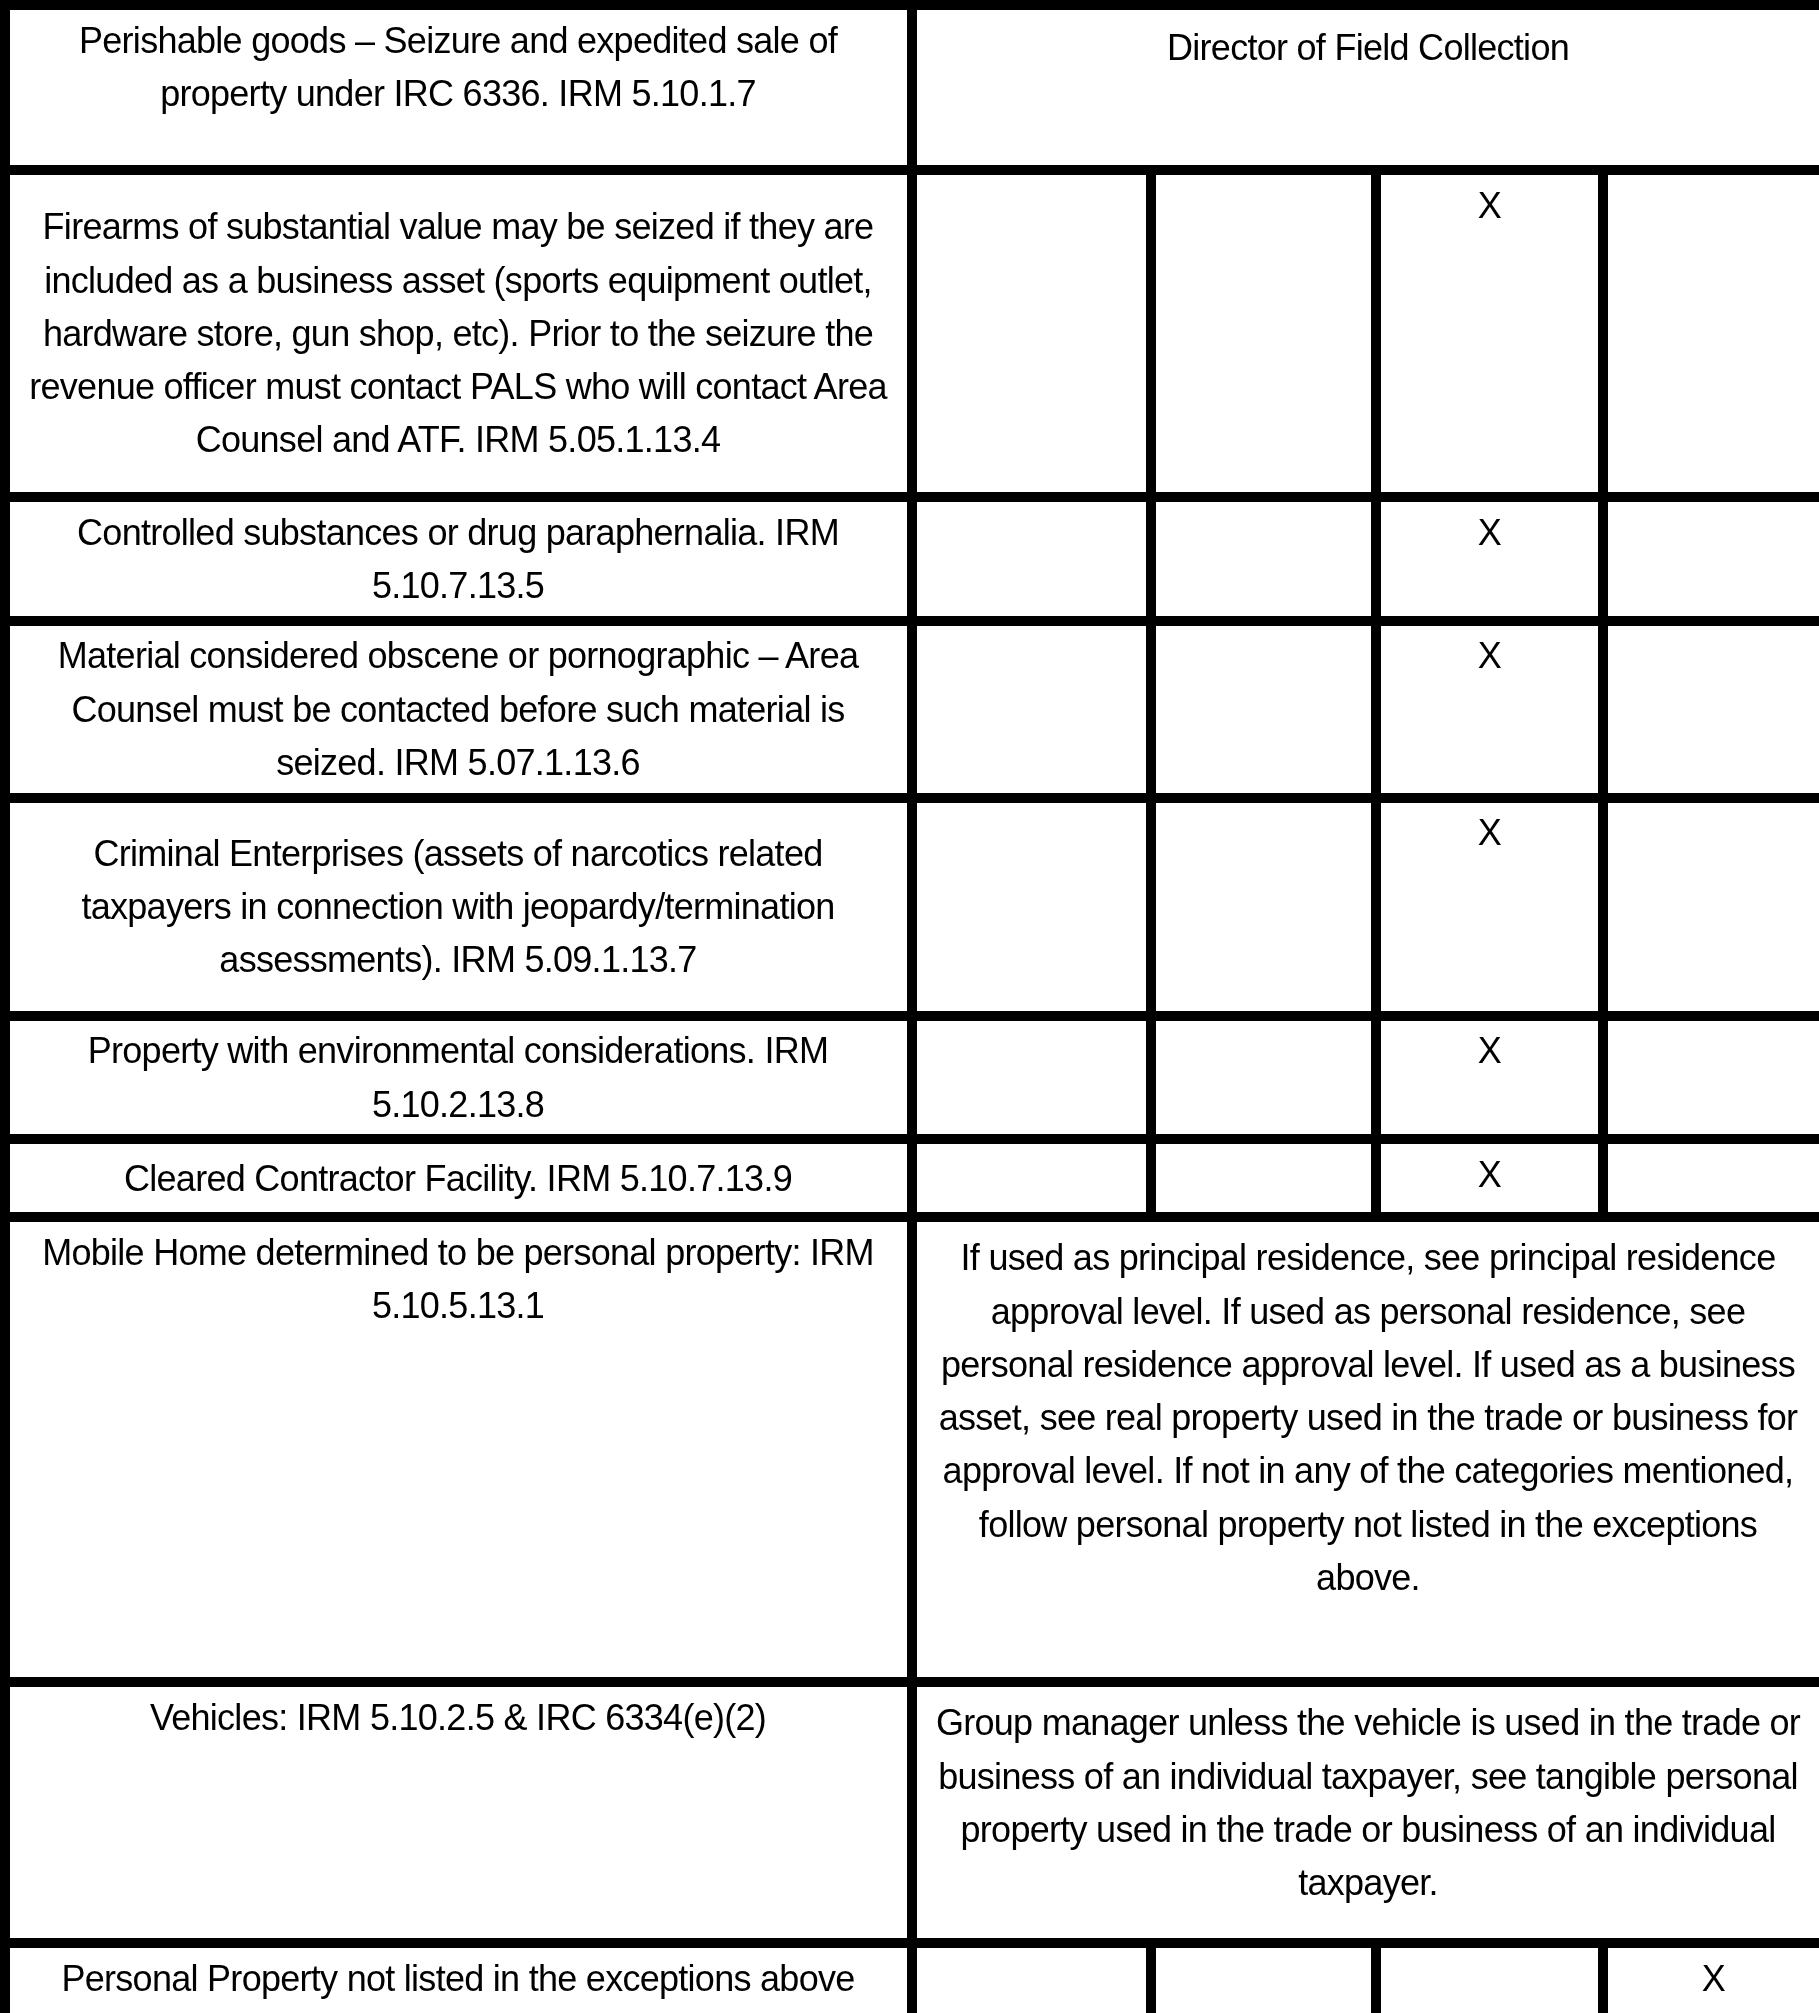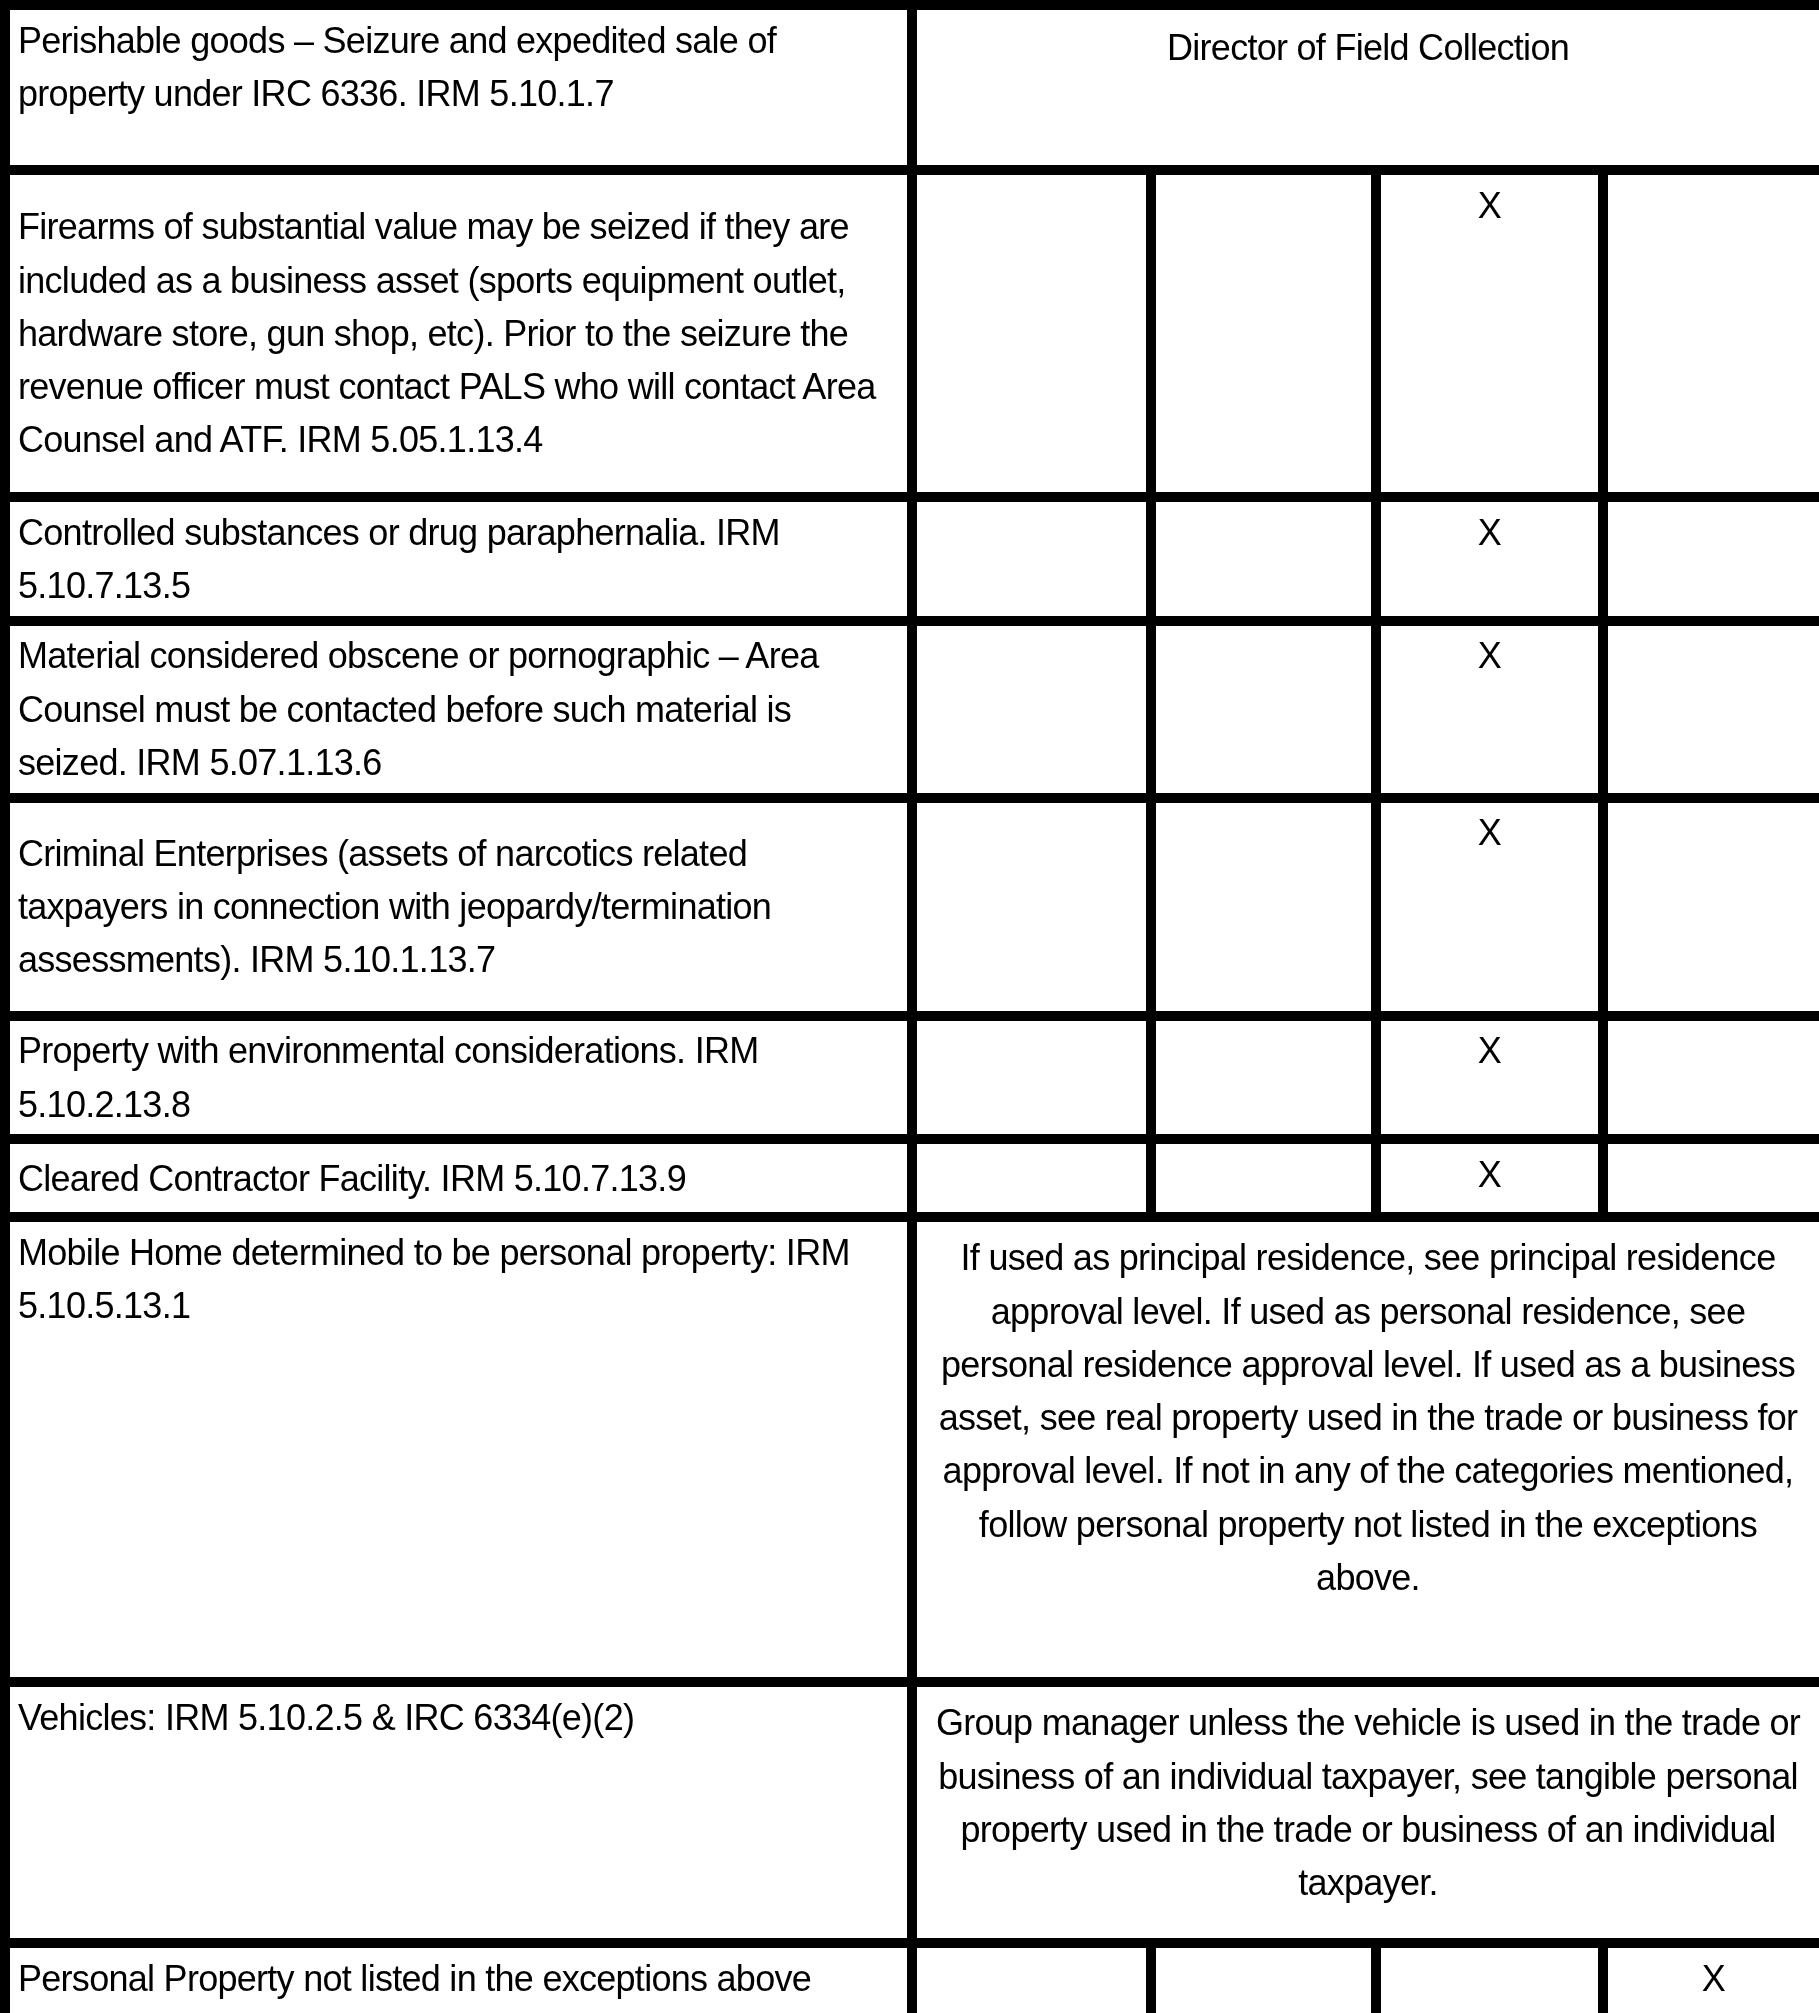--- a/index.html
+++ b/index.html
@@ -19,21 +19,21 @@
     line-height: 1.48;
     letter-spacing: -0.02em;
   }
   .doc-table td {
     border: 10px solid #000000;
     overflow: hidden;
     padding: 0;
   }
   td.desc {
     vertical-align: top;
-    text-align: left;
+    text-align: center;
     padding: 3.6px 9px 3.6px 8px;
   }
   td.desc.v-mid {
     vertical-align: middle;
   }
   td.hdr {
     vertical-align: top;
     text-align: center;
     padding-top: 10.8px;
   }
@@ -84,21 +84,21 @@
 
     <tr style="height:168px">
       <td class="desc">Material considered obscene or pornographic – Area Counsel must be contacted before such material is seized. IRM 5.07.1.13.6</td>
       <td class="mark"></td>
       <td class="mark"></td>
       <td class="mark">X</td>
       <td class="mark"></td>
     </tr>
 
     <tr style="height:218px">
-      <td class="desc v-mid">Criminal Enterprises (assets of narcotics related taxpayers in connection with jeopardy/termination assessments). IRM 5.10.1.13.7</td>
+      <td class="desc v-mid">Criminal Enterprises (assets of narcotics related taxpayers in connection with jeopardy/termination assessments). IRM 5.09.1.13.7</td>
       <td class="mark"></td>
       <td class="mark"></td>
       <td class="mark">X</td>
       <td class="mark"></td>
     </tr>
 
     <tr style="height:106px">
       <td class="desc">Property with environmental considerations. IRM 5.10.2.13.8</td>
       <td class="mark"></td>
       <td class="mark"></td>

